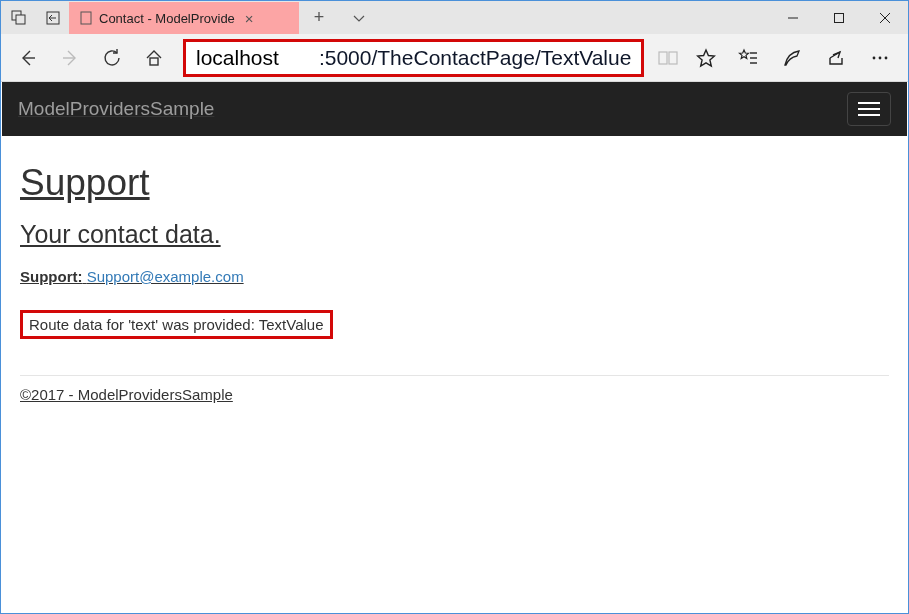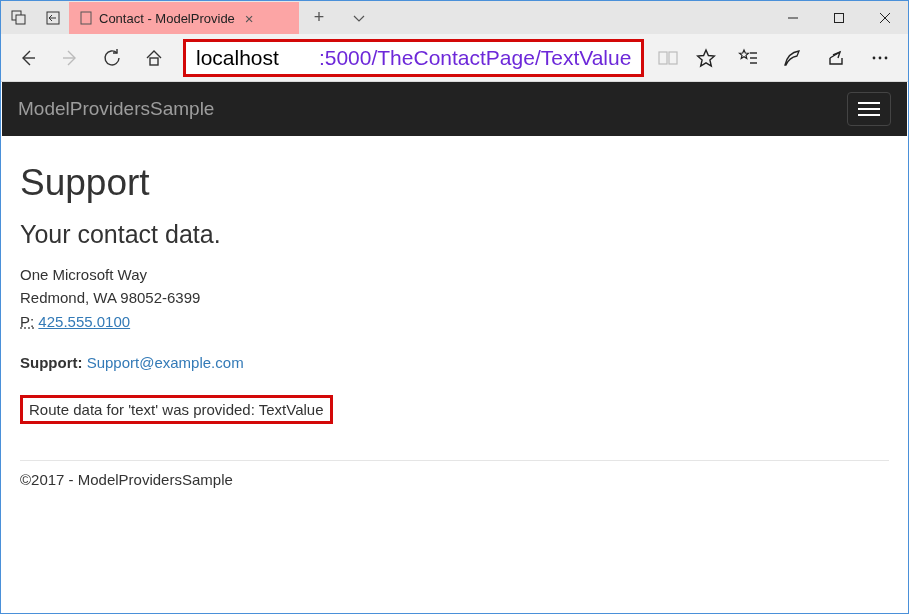--- a/index.html
+++ b/index.html
@@ -80,32 +80,33 @@
     background: #fff;
   }
   .addrbar {
     height: 28px;
     display: flex;
     align-items: center;
     padding: 0 8px;
     font-size: 21px;
   }
   .addr-host { color: #000; }
-  .addr-path { color: #6d28d9; padding-left: 40px; }
+  .addr-path { color: #0f172a; padding-left: 40px; }
   .post-addr { display:flex; align-items:center; gap: 2px; margin-left: 6px;}
   .post-addr .nav-btn { width: 36px; }
   .toolbar-right { margin-left: auto; display:flex; align-items:center; }
   .toolbar-right .nav-btn { width: 44px; }
   
   .page {
     position: absolute;
     top: 81px; left: 1px; right: 1px; bottom: 1px;
     overflow: auto;
     font-family: "Helvetica Neue", Helvetica, Arial, sans-serif;
     color: #333;
+    text-decoration: underline;
   }
   .navbar {
     background: #222;
     height: 54px;
     display: flex;
     align-items: center;
     justify-content: space-between;
     padding: 0 16px;
   }
   .navbar-brand {
@@ -288,28 +289,20 @@
     <span class="navbar-brand">ModelProvidersSample</span>
     <div class="navbar-toggle">
       <span class="icon-bar"></span>
       <span class="icon-bar"></span>
       <span class="icon-bar"></span>
     </div>
   </div>
   <div class="container">
     <h1 class="page-title">Support</h1>
     <h2 class="page-subtitle">Your contact data.</h2>
-    <div class="addr-block">
-      <div>One Microsoft Way</div>
-      <div>Redmond, WA 98052-6399</div>
-      <div>
-        <span class="abbr">P:</span>
-        <span> </span><a class="link" href="#">425.555.0100</a>
-      </div>
-    </div>
     <div class="contacts">
       <div>
         <span class="lbl">Support:</span>
         <span> </span><span class="val">Support@example.com</span>
       </div>
     </div>
     <div class="route-highlight">
       <span>Route data for 'text' was provided: TextValue</span>
     </div>
     <hr class="divider">

